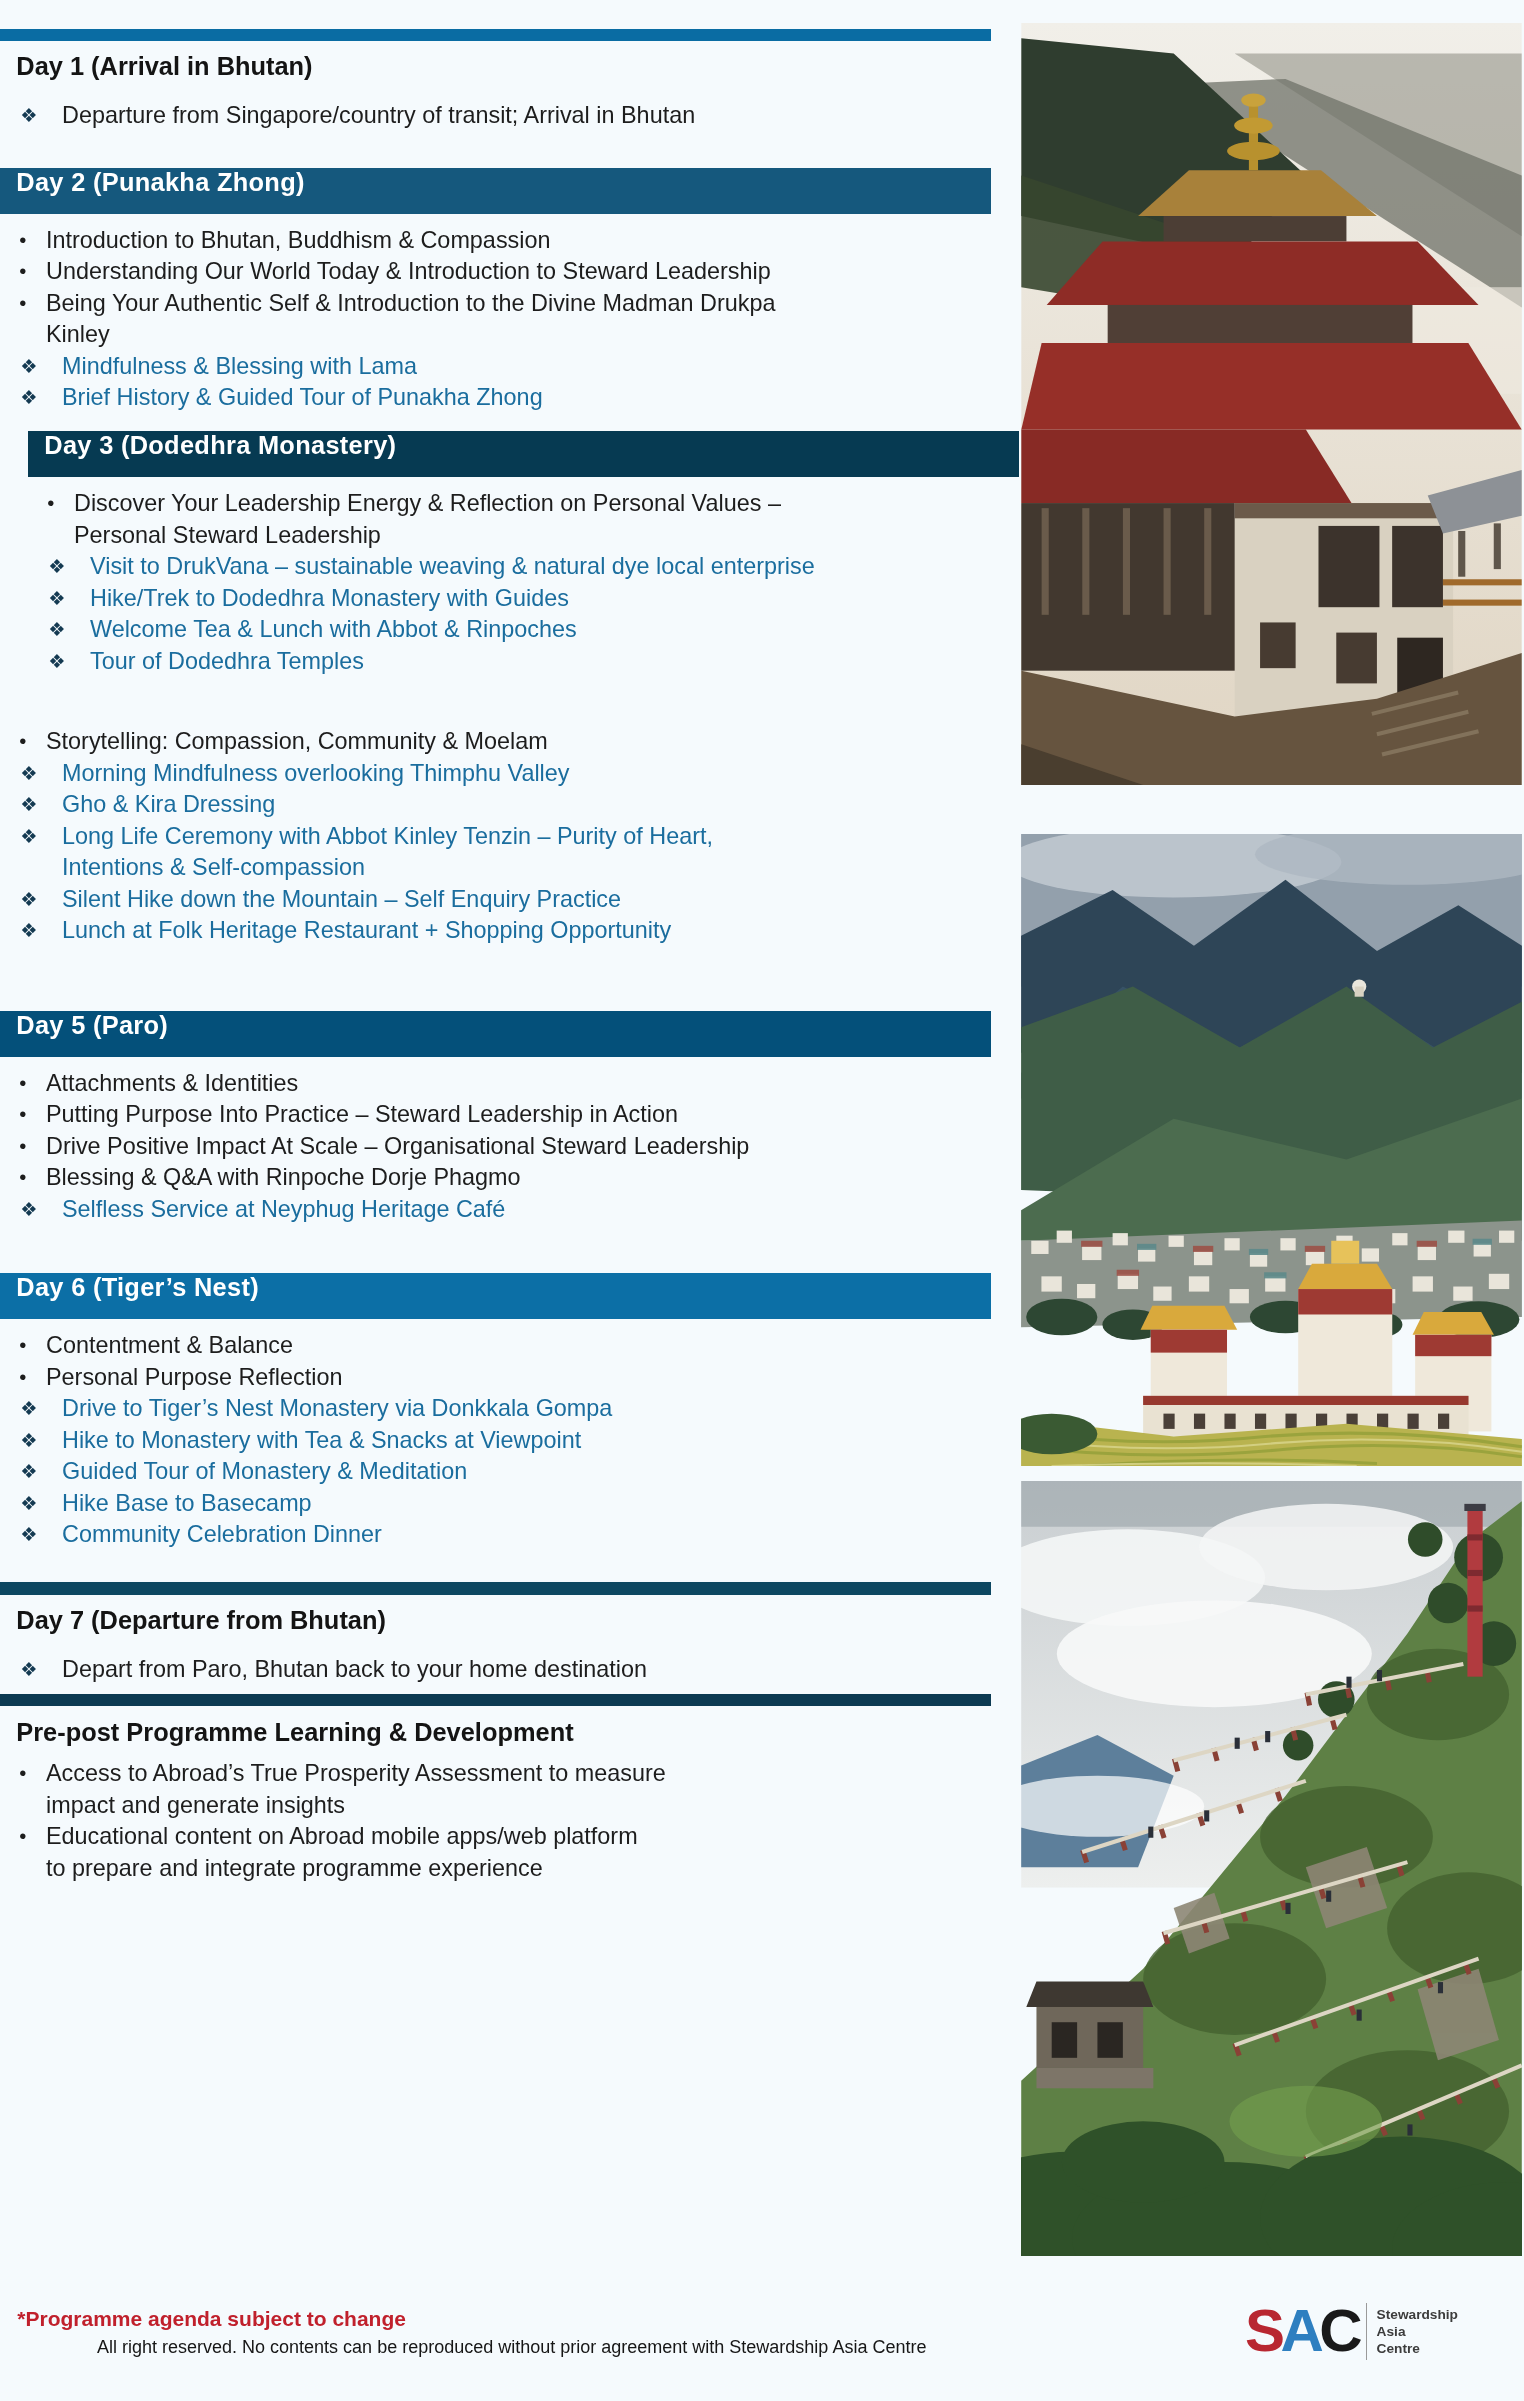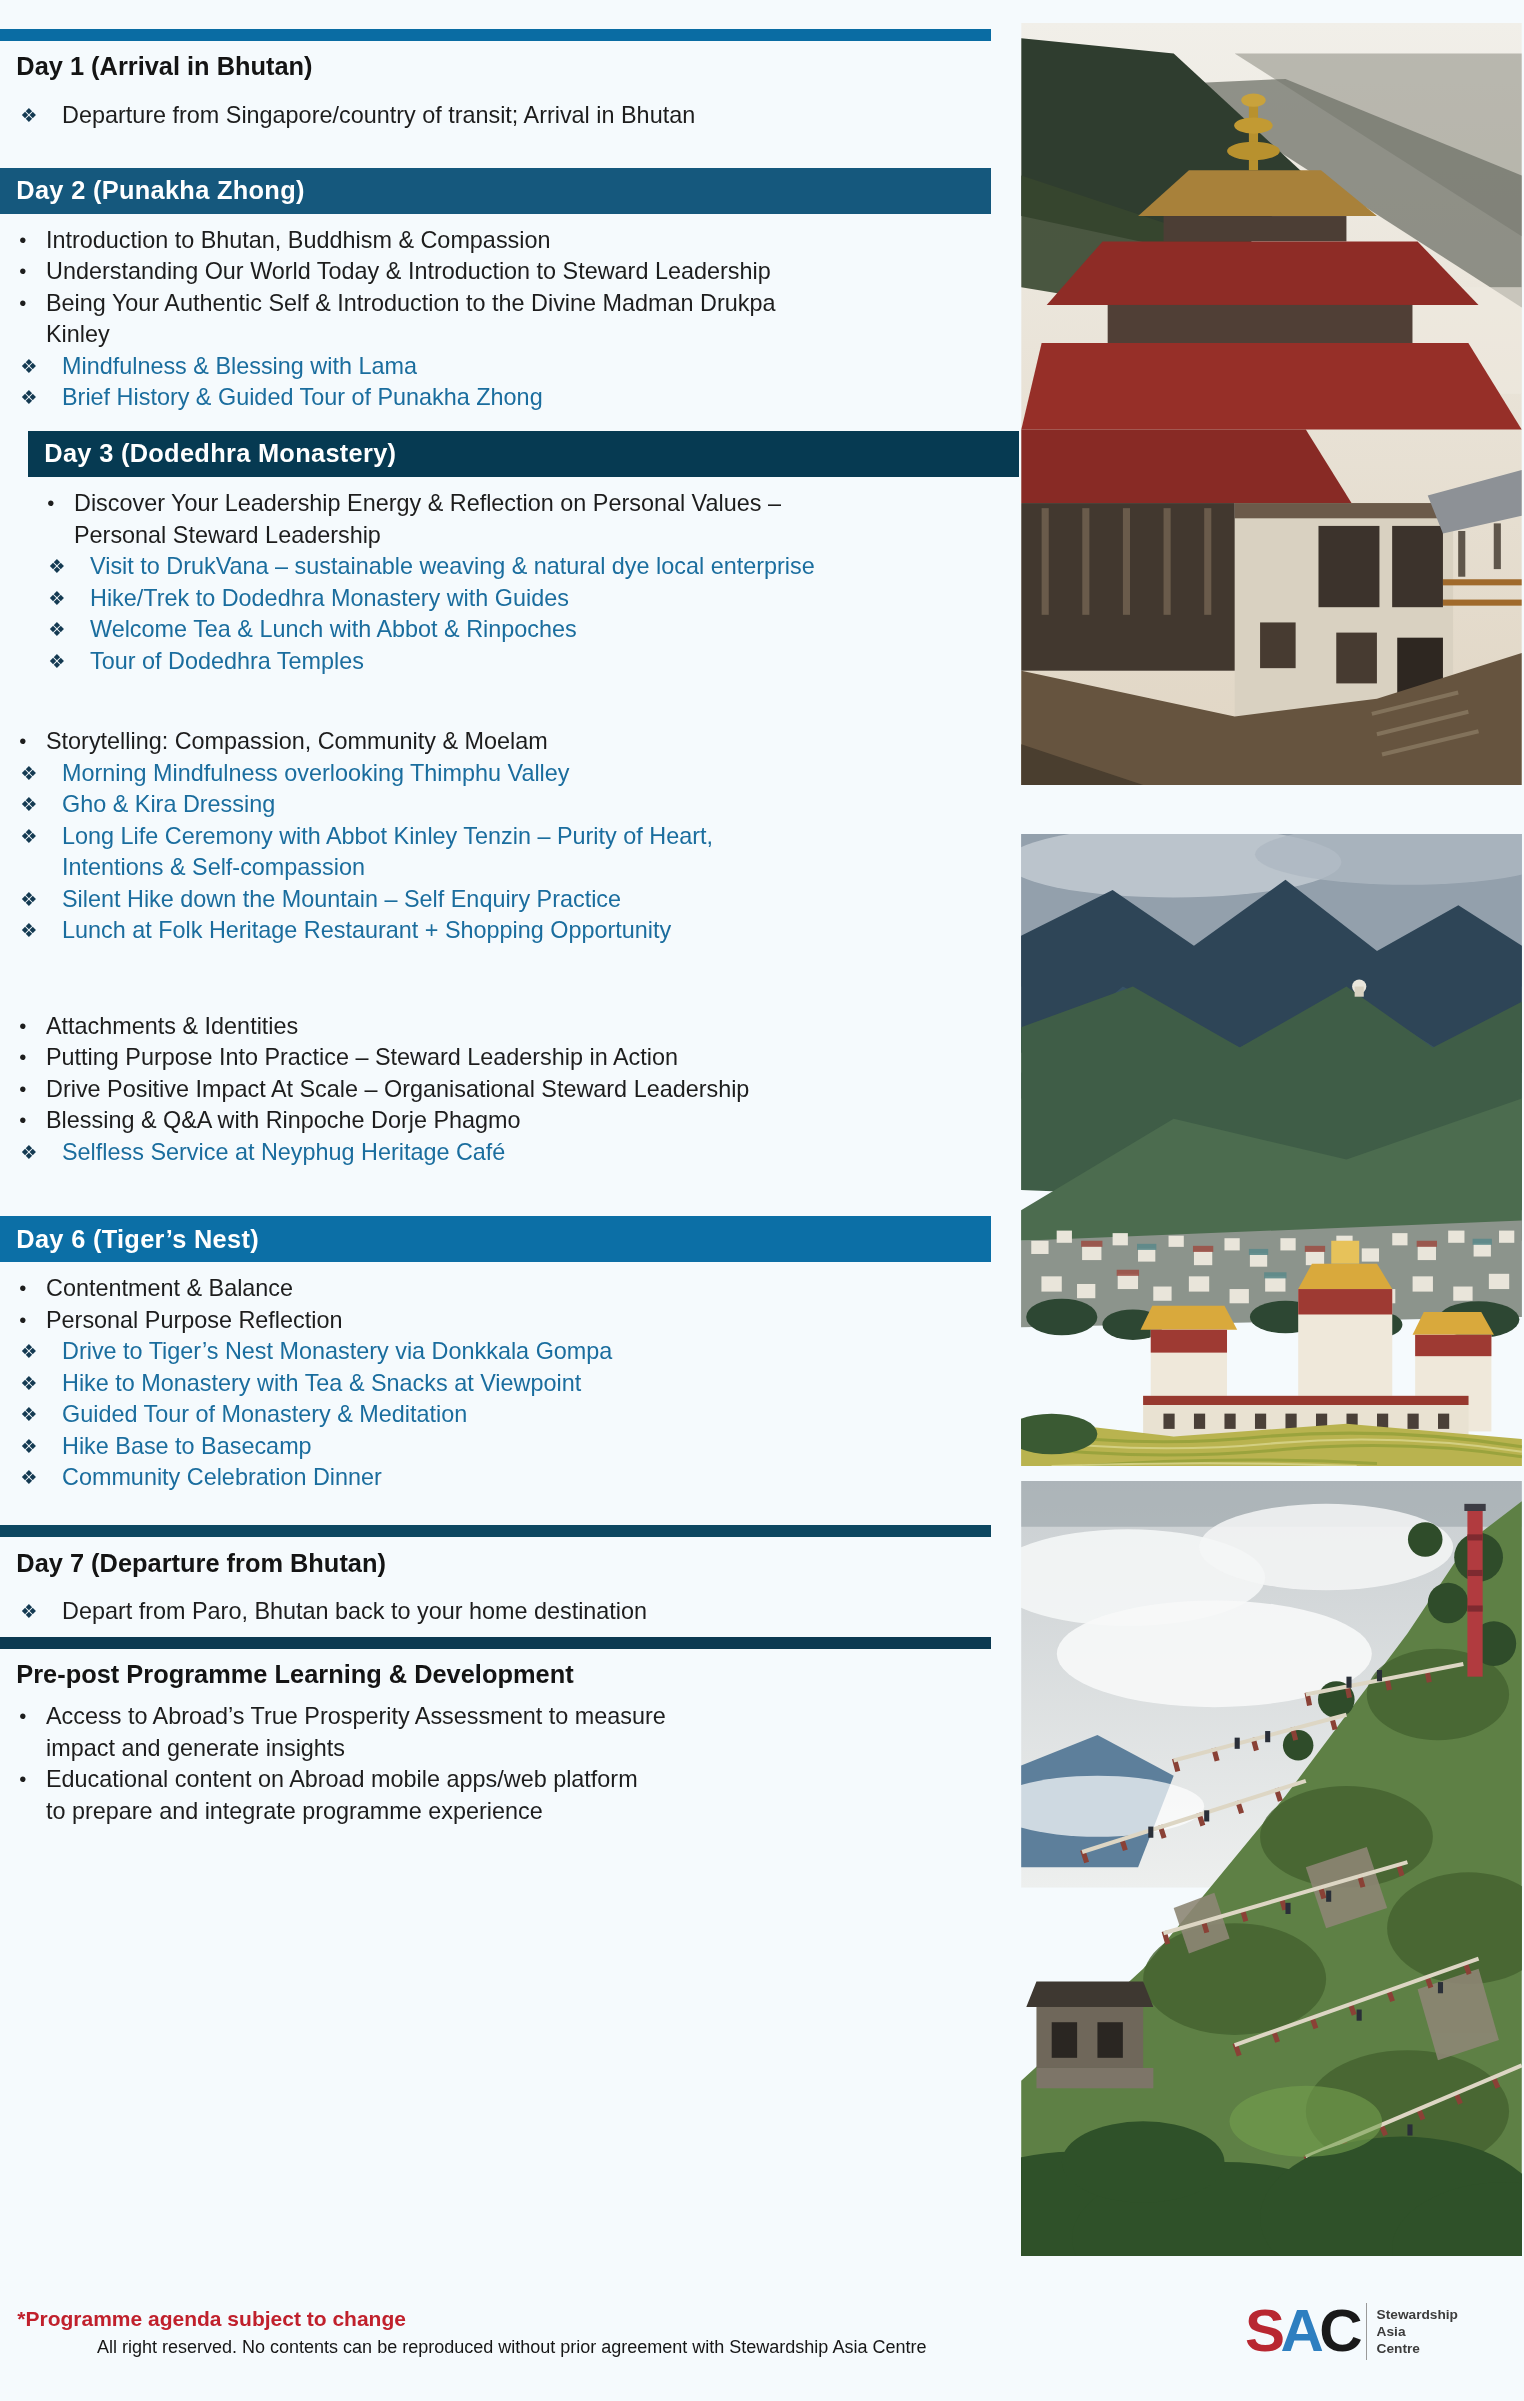--- a/index.html
+++ b/index.html
@@ -4,21 +4,21 @@
 <title>Page</title>
 <style>
   html,body{margin:0;padding:0;background:#f5fafd;}
   #page{position:relative;width:1524px;height:2401px;background:#f5fafd;overflow:hidden;
         font-family:"Liberation Sans",sans-serif;color:#1d1d1d;}
 
   
   .col{position:absolute;left:0;top:0;width:991px;}
   .sec{width:100%;}
   .thin-bar{height:12.2px;width:100%;}
-  .banner{height:46px;width:100%;display:flex;align-items:center;box-sizing:border-box;
+  .banner{height:46px;width:100%;display:flex;align-items:flex-start;box-sizing:border-box;
           padding-left:16.3px;color:#ffffff;font-weight:bold;font-size:25.4px;letter-spacing:0.3px;}
   .plain-title{font-size:25.4px;font-weight:bold;color:#141414;margin:10.2px 0 0 16.3px;line-height:30.5px;}
   .items{list-style:none;margin:11.2px 0 0 0;padding:0;}
   #sec-day1 .items,#sec-day7 .items{margin-top:18.3px;}
   .item{display:flex;align-items:flex-start;font-size:23.4px;line-height:31.5px;color:#1d1d1d;}
   .item .marker{box-sizing:border-box;flex:0 0 auto;}
   .item.dot .marker{width:46px;padding-left:19.3px;font-size:20.3px;color:#1d1d1d;}
   .item.diamond .marker{width:62px;padding-left:20.3px;font-size:19.3px;color:#143a52;}
   .item .txt{flex:1 1 auto;white-space:pre-line;}
   .item.teal .txt{color:#1a6d9e;}
@@ -151,20 +151,23 @@
       <span class="txt">Silent Hike down the Mountain – Self Enquiry Practice</span>
     </li>
           <li class="item diamond teal">
       <span class="marker">❖</span>
       <span class="txt">Lunch at Folk Heritage Restaurant + Shopping Opportunity</span>
     </li>
         </ul>
     </section>
       <section class="sec" id="sec-day5">
 
+      <div class="banner" style="background: rgb(4, 80, 122);">
+        <span class="banner-title">Day 5 (Paro)</span>
+      </div>
 
       <ul class="items">
           <li class="item dot black">
       <span class="marker">•</span>
       <span class="txt">Attachments &amp; Identities</span>
     </li>
           <li class="item dot black">
       <span class="marker">•</span>
       <span class="txt">Putting Purpose Into Practice – Steward Leadership in Action</span>
     </li>

